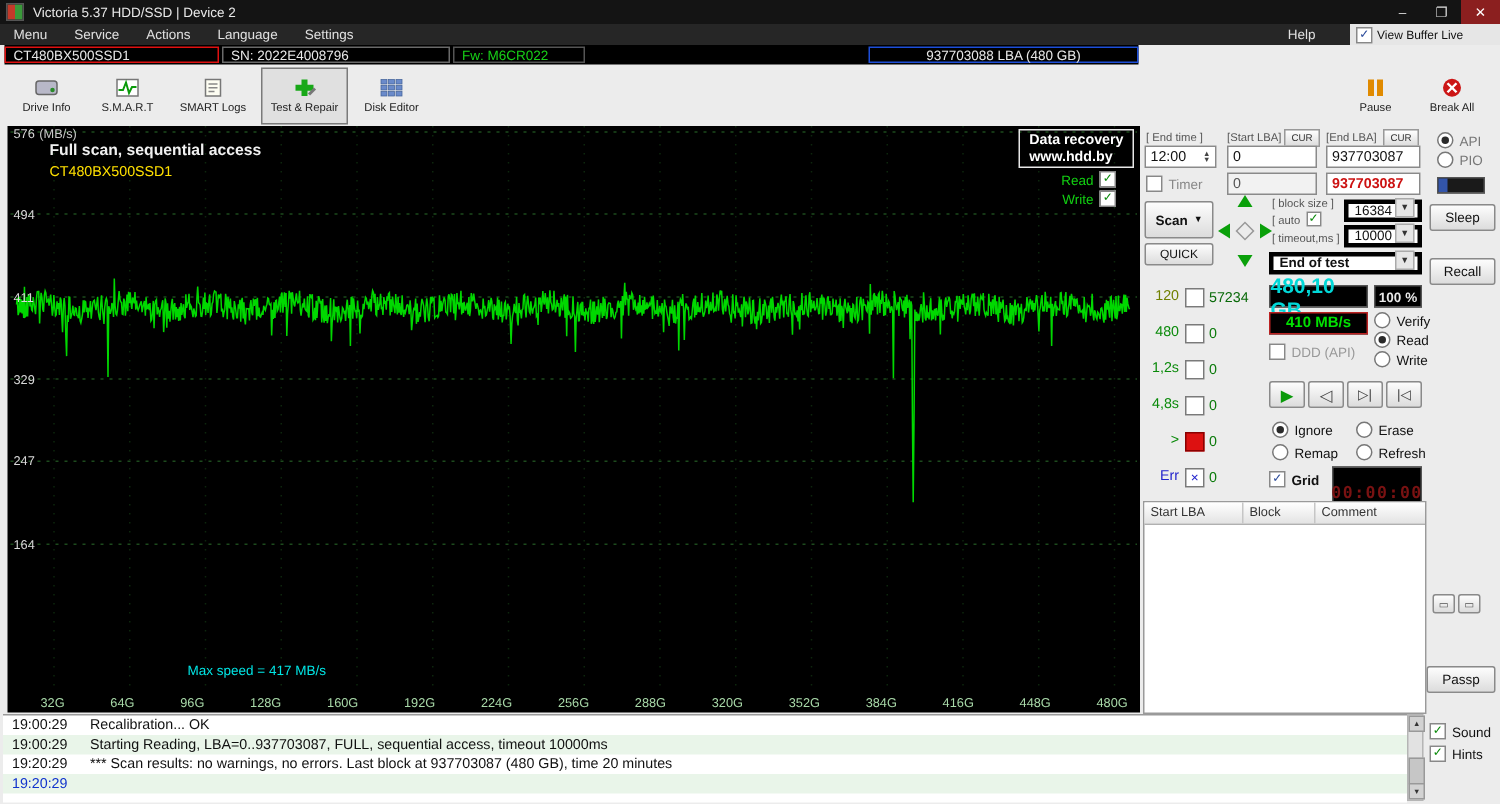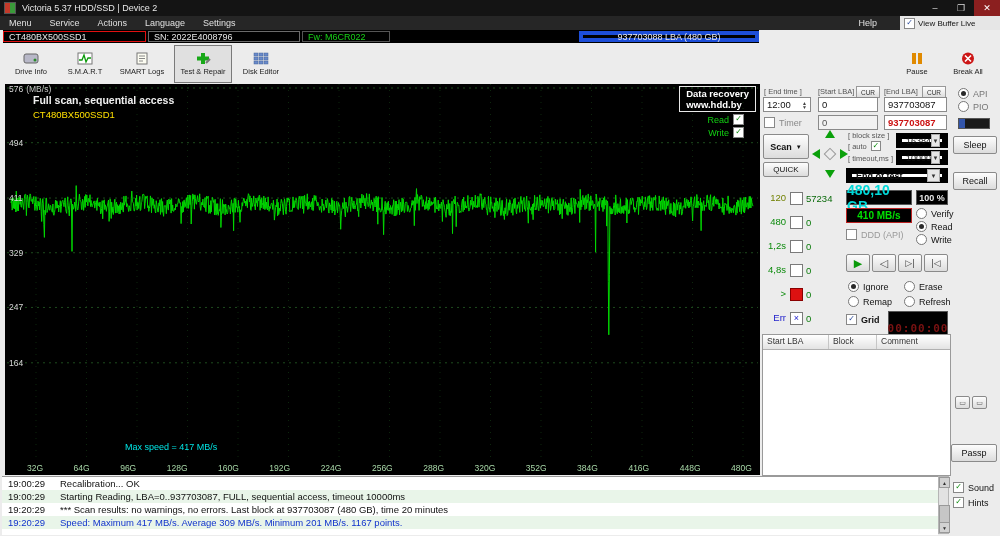--- a/index.html
+++ b/index.html
@@ -23,21 +23,21 @@
   .chk{width:9px;height:9px;border:1px solid #888;background:#fff;font-size:8px;line-height:8px;
        color:#0a8a0a;text-align:center;flex:0 0 auto}
   .chk.blue{color:#2a4a9a}
   .chk.empty{color:transparent}
   
   #devicebar{left:3px;top:30px;width:756px;height:13px;background:#000;display:flex;align-items:center}
   .dseg{height:11px;display:flex;align-items:center;padding:0 5px;font-size:9px;color:#e8e8e8;box-sizing:border-box}
   #dseg-model{width:143px;border:1px solid #e01010}
   #dseg-serial{width:152px;border:1px solid #6a6a6a;margin-left:2px}
   #dseg-fw{width:88px;border:1px solid #555;margin-left:2px;color:#17d117}
-  #dseg-cap{margin-left:auto;width:180px;border:4px solid #1d4ed8;justify-content:center}
+  #dseg-cap{margin-left:auto;width:180px;border:1px solid #1d4ed8;justify-content:center}
   
   #toolbar{left:0;top:44px;width:1000px;height:39px;display:flex;align-items:center;padding-left:6px;box-sizing:border-box}
   .tbtn{width:48px;height:36px;display:flex;flex-direction:column;align-items:center;justify-content:center;
         gap:2px;font-size:7.5px;color:#222;border:1px solid transparent;background:transparent;margin-right:4px}
   .tbtn.sel{border:1px solid #7a7a7a;background:#e0e0e0}
   .tbtn svg{display:block}
   #toolbar-right{margin-left:auto;display:flex;margin-right:4px}
   
   #graph-panel{left:5px;top:84px;width:755px;height:391px;background:#000;overflow:hidden}
   #plot{position:absolute;left:0;top:0}
@@ -56,22 +56,22 @@
   .tinylab{position:absolute;font-size:7.5px;color:#555;white-space:nowrap}
   .inp{position:absolute;background:#fff;border:1px solid #8a8a8a;font-size:9.5px;display:flex;
        align-items:center;padding:0 3px;box-sizing:border-box;height:15px}
   .inp.dis{background:#f2f2f2;color:#555}
   .spin{margin-left:auto;display:flex;flex-direction:column;font-size:5px;color:#444;line-height:4px}
   .btn{position:absolute;border:1px solid #8a8a8a;border-radius:2px;
        background:linear-gradient(#fdfdfd,#dcdcdc);display:flex;align-items:center;justify-content:center;
        font-size:9px;color:#111;box-sizing:border-box}
   .curbtn{position:absolute;width:22px;height:10px;font-size:6.5px;border:1px solid #999;
        background:linear-gradient(#fff,#ddd);display:flex;align-items:center;justify-content:center;color:#333}
-  .drop{position:absolute;background:#fff;border:6px solid #000000;height:15px;font-size:9px;
-        display:flex;align-items:center;padding:0 2px 0 4px;box-sizing:border-box}
+  .drop{position:absolute;background:#fff;border:3px solid #000000;height:15px;font-size:9px;
+        display:flex;align-items:flex-end;padding:0 2px 0 4px;box-sizing:border-box}
   .drop .arrow{margin-left:auto;width:11px;height:11px;background:#e6e6e6;border:1px solid #aaa;
         font-size:6px;display:flex;align-items:center;justify-content:center;color:#333}
   .cnt-label{position:absolute;width:24px;text-align:right;font-size:9.5px}
   .cnt-box{position:absolute;width:11px;height:11px;border:1px solid #7a7a7a;background:#fff;
         font-size:9px;line-height:10px;text-align:center}
   .cnt-val{position:absolute;font-size:9.5px;color:#0a7a0a}
   .blackbox{position:absolute;background:#000;border:1px solid #555;display:flex;align-items:center;
         justify-content:center;font-weight:bold;box-sizing:border-box}
   .rad{width:9px;height:9px;border:1px solid #777;border-radius:50%;background:#fff;position:relative;flex:0 0 auto}
   .rad.sel::after{content:"";position:absolute;inset:2px;border-radius:50%;background:#2a2a2a}
@@ -445,20 +445,19 @@
   <div class="logrow green">
     <span class="t">19:00:29</span>
     <span>Starting Reading, LBA=0..937703087, FULL, sequential access, timeout 10000ms</span>
   </div>
   <div class="logrow">
     <span class="t">19:20:29</span>
     <span>*** Scan results: no warnings, no errors. Last block at 937703087 (480 GB), time 20 minutes</span>
   </div>
   <div class="logrow green blue">
     <span class="t">19:20:29</span>
-    <span>Speed: Maximum 417 MB/s. Average 309 MB/s. Minimum 201 MB/s. 1167 points.</span>
   </div>
 </div>
 <div id="log-scroll" class="abs">
   <div class="sarrow">▲</div>
   <div id="log-thumb"></div>
   <div class="sarrow" style="position:absolute;bottom:0">▼</div>
 </div>
 
 </body></html>

